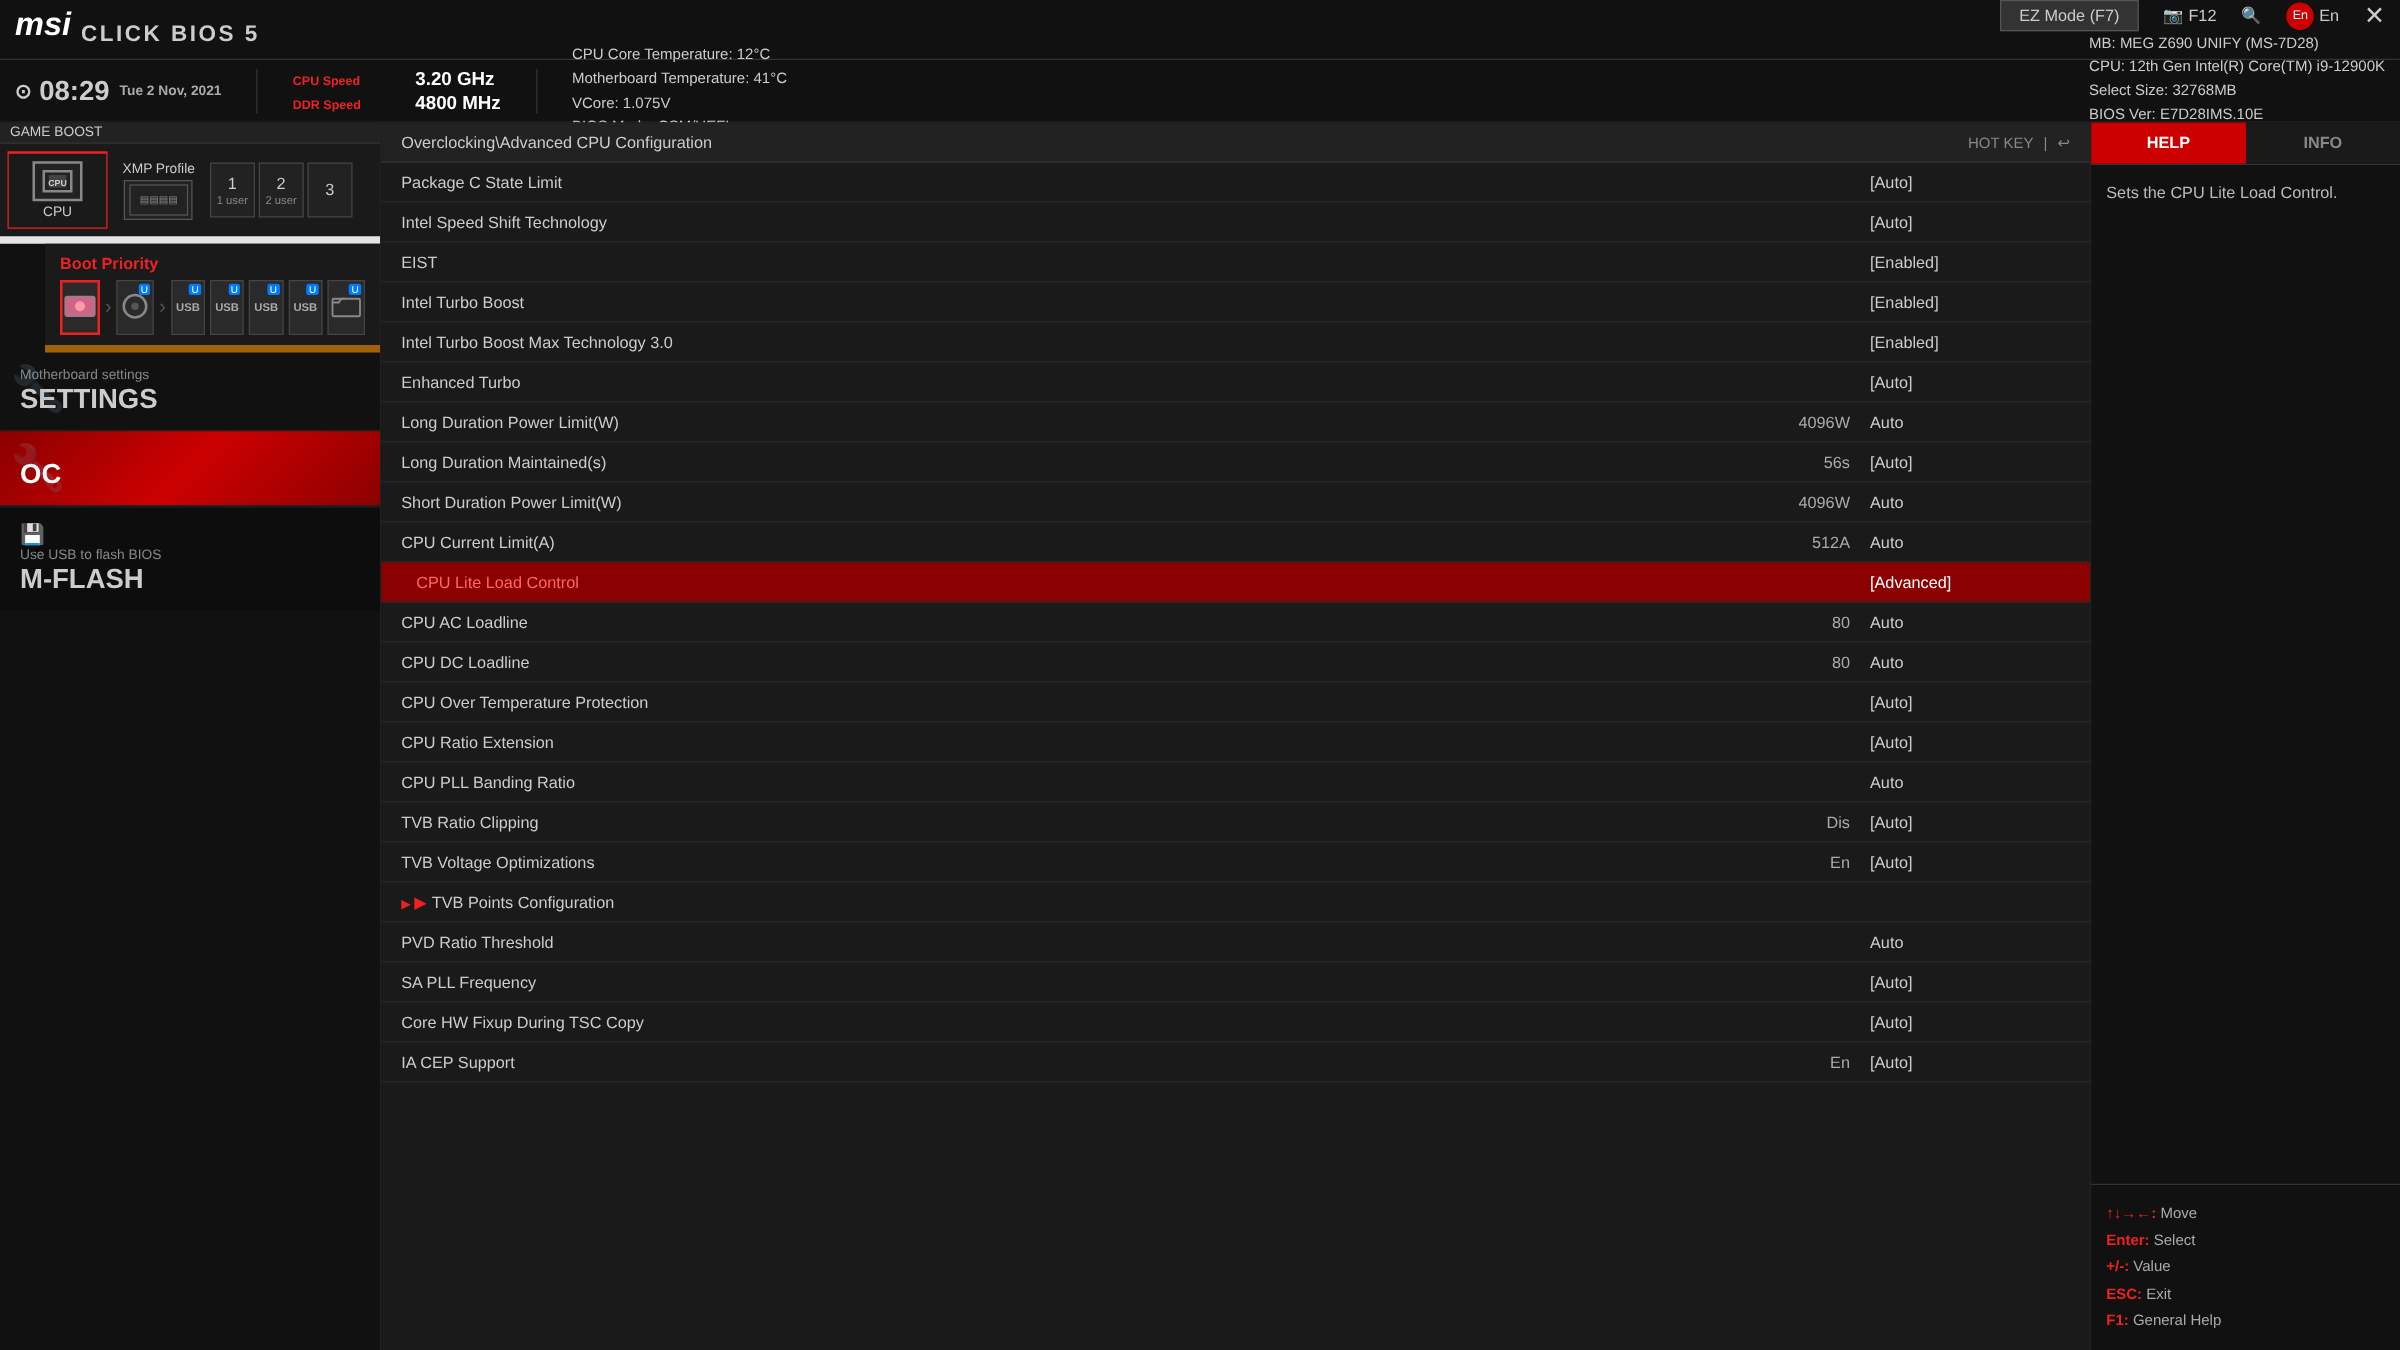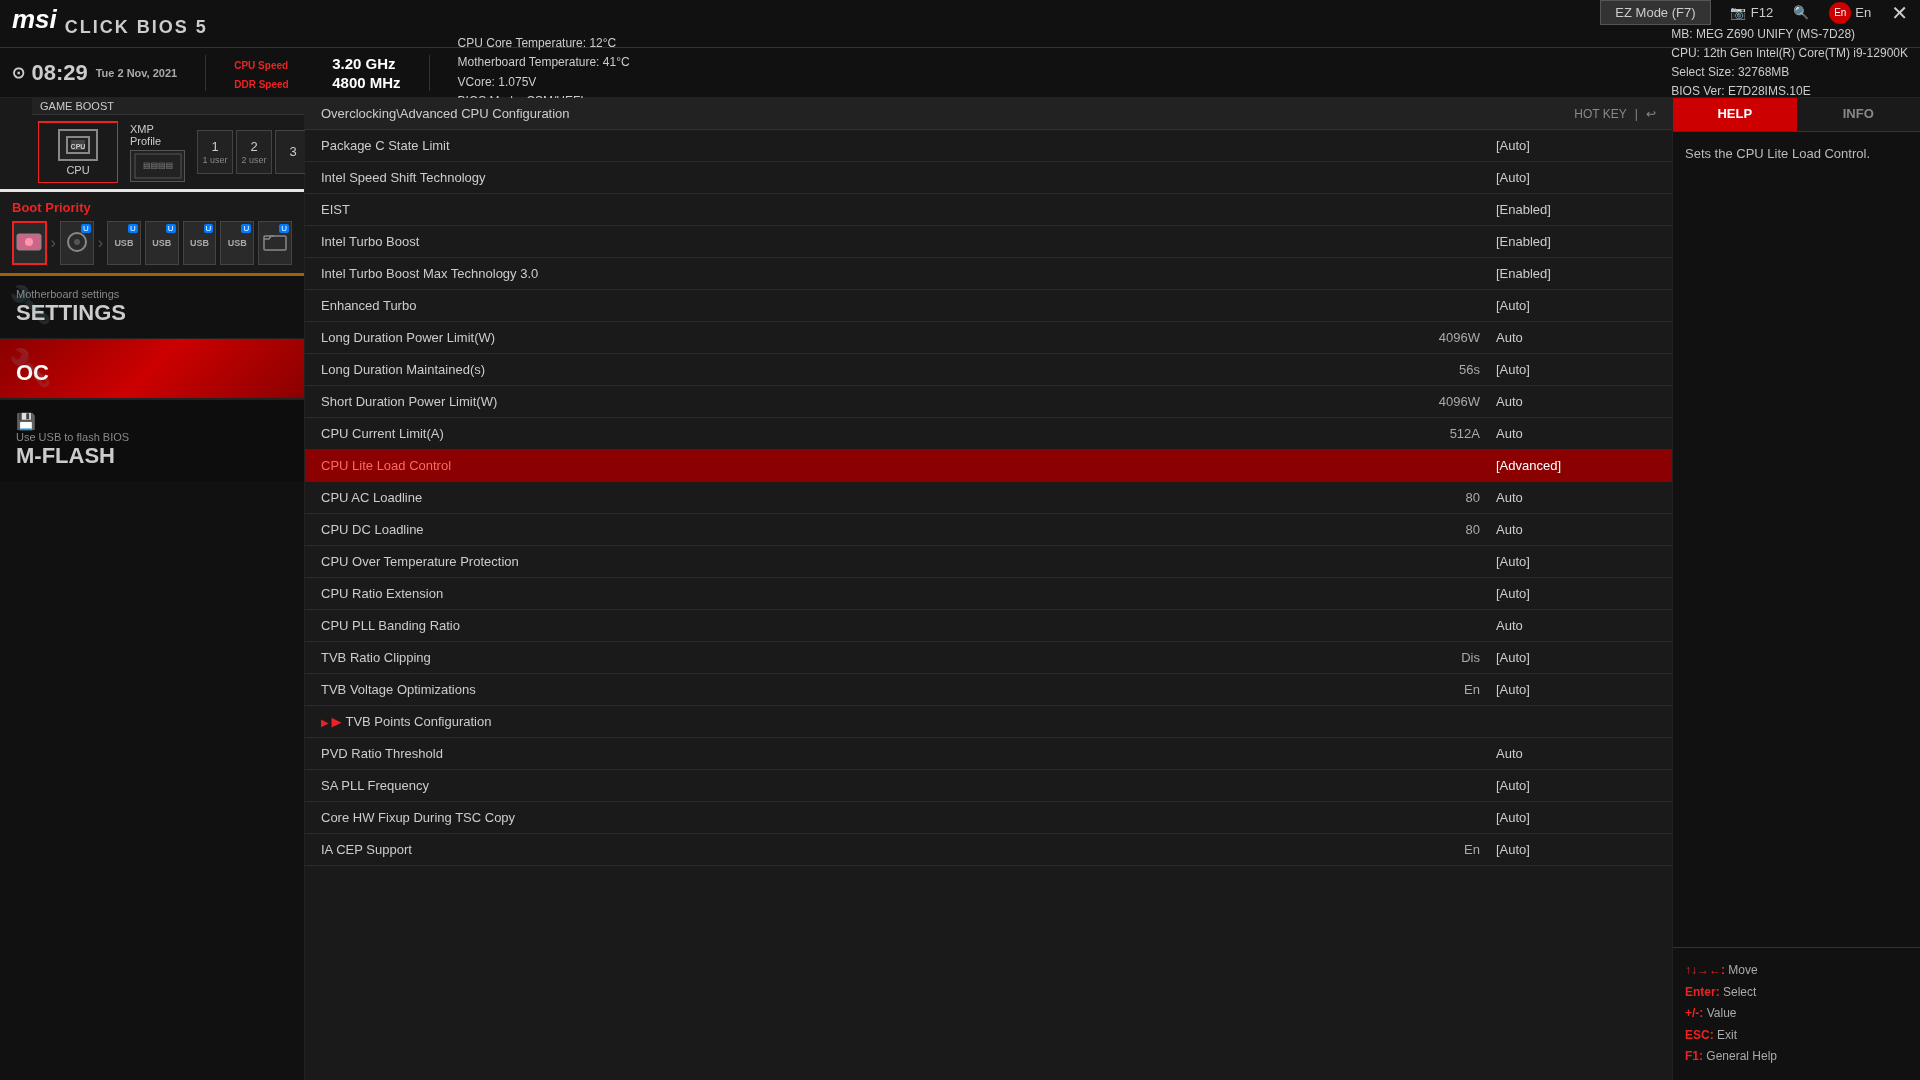--- a/index.html
+++ b/index.html
@@ -127,22 +127,21 @@
       width: 305px;
       background: #111;
       border-right: 1px solid #222;
       display: flex;
       flex-direction: column;
     }
 
     
     .game-boost-section {
       background: #1a1a1a;
-      border-bottom: 3px solid #e5e5e5;
-      padding-left: 32px;
+      border-bottom: 6px solid #e5e5e5;
     }
     .game-boost-label {
       background: #222;
       color: #ccc;
       font-size: 11px;
       padding: 2px 8px;
       border-bottom: 1px solid #333;
     }
     .game-boost-content {
       display: flex;
@@ -203,21 +202,22 @@
       font-size: 13px;
       color: #ccc;
       gap: 1px;
     }
     .profile-btn .sub-label { font-size: 9px; color: #888; }
 
     
     .boot-priority-section {
       background: #1a1a1a;
       padding: 8px 12px;
-      border-bottom: 3px solid #a16207;
+      border-bottom: 6px solid #a16207;
+      margin-left: 36px;
     }
     .boot-priority-title {
       color: #e22;
       font-size: 13px;
       font-weight: bold;
       margin-bottom: 6px;
     }
     .boot-items {
       display: flex;
       align-items: center;
@@ -326,21 +326,21 @@
 
     .setting-row {
       display: flex;
       align-items: center;
       padding: 5px 16px;
       border-bottom: 1px solid #2a2a2a;
       min-height: 32px;
       cursor: pointer;
     }
     .setting-row.selected { background: #8b0000; }
-    .setting-row.selected .setting-name { color: #ff6666; }
+    .setting-row.selected .setting-name { color: #ff6666; margin-left: 12px; }
     .setting-row.selected .setting-value { color: #fff; }
 
     .setting-name {
       flex: 1;
       font-size: 13px;
       color: #ccc;
     }
     .setting-extra {
       width: 80px;
       font-size: 13px;

